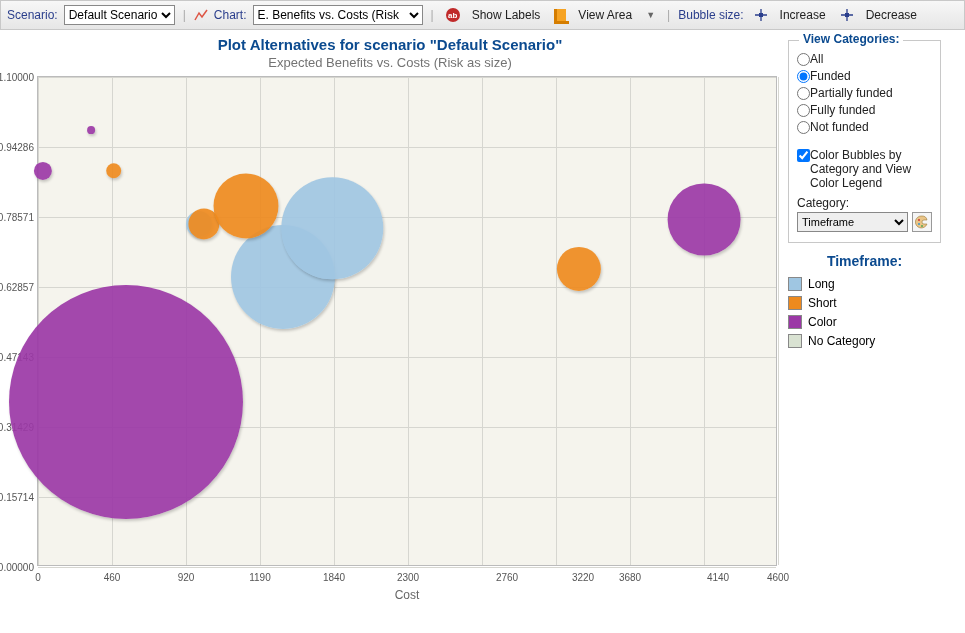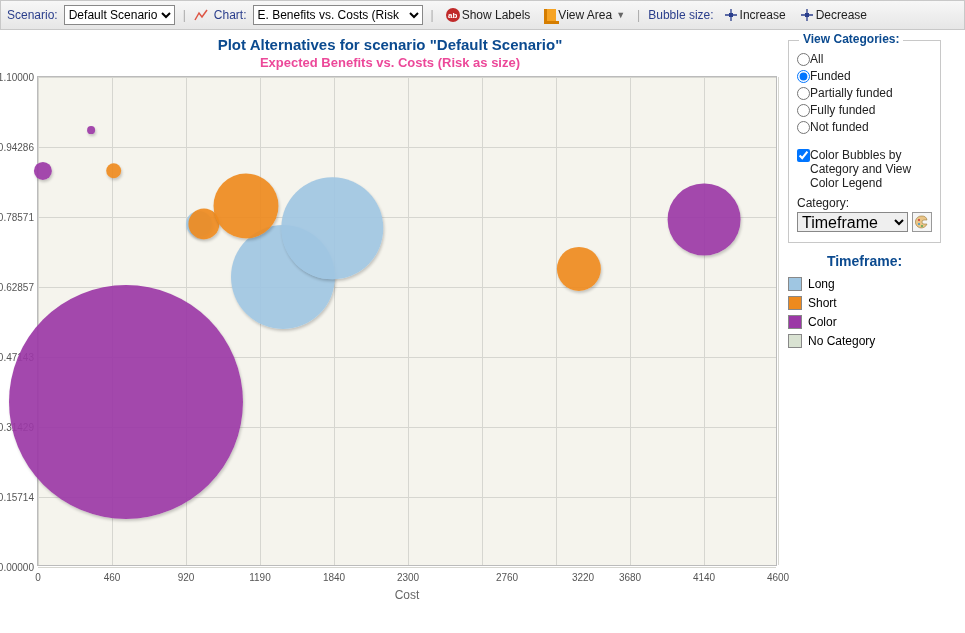--- a/index.html
+++ b/index.html
@@ -25,21 +25,21 @@
     .toolbar .sep { color: #aaa; padding: 0 2px; }
     .toolbar select {
       font-size: 12px;
       height: 20px;
       border: 1px solid #888;
       background: #fff;
     }
     .toolbar .btn {
       display: inline-flex;
       align-items: center;
-      gap: 2px;
+      gap: 12px;
       padding: 2px 4px;
       cursor: pointer;
       color: #222;
     }
     .icon-chart {
       width: 14px; height: 14px; display: inline-block;
     }
     .icon-redcircle {
       width: 14px; height: 14px; border-radius: 50%;
       background: #c02a2a; color: #fff; font-size: 8px;
@@ -63,21 +63,21 @@
     
     .main { display: flex; height: calc(100% - 30px); }
     .chart-region {
       flex: 1;
       display: flex;
       flex-direction: column;
       align-items: center;
       padding-top: 6px;
     }
     .chart-title { color: #0b4a8f; font-weight: bold; font-size: 15px; text-align: center; }
-    .chart-subtitle { color: #ec4899; font-weight: bold; font-size: 13px; text-align: center; margin-top: 2px; }
+    .chart-subtitle { color: #737373; font-weight: normal; font-size: 13px; text-align: center; margin-top: 2px; }
     .plot-wrap { position: relative; margin-top: 6px; }
     .plot-area {
       position: relative;
       width: 740px; height: 490px;
       background: #f5f4ed;
       border: 1px solid #bbb;
     }
     .gridline-h, .gridline-v { position: absolute; background: #d6d6d0; }
     .gridline-h { left:0; width:100%; height:1px; }
     .gridline-v { top:0; height:100%; width:1px; }
@@ -119,21 +119,21 @@
       background:#fff; padding:0 4px;
       color:#0b4a8f; font-weight:bold; font-size:12px;
     }
     .radio-row, .check-row {
       display:flex; align-items:flex-start; 
       font-size:12px; color:#222; margin:3px 0;
     }
     .radio-row input, .check-row input{ margin-top:1px; }
     .cat-label { font-size:12px; color:#222; margin-top:6px; }
     .cat-row { display:flex; align-items:center; gap:4px; margin-top:2px; }
-    .cat-row select { flex:1; height:20px; font-size:16px; border:1px solid #888; }
+    .cat-row select { flex:1; height:20px; font-size:11px; border:1px solid #888; }
     .palette-btn { width:20px; height:20px; border:1px solid #999; background:#f5f5f5;
       display:inline-flex; align-items:center; justify-content:center; cursor:pointer; }
     .legend-box .legend-heading {
       color:#0b4a8f; font-weight:bold; font-size:14px;
       text-align:center; margin:6px 0 8px 0;
     }
     .legend-item { display:flex; align-items:center; gap:6px; margin:5px 0; font-size:12px;}
     .swatch { width:14px; height:14px; border:1px solid #888; }
   </style>
 </head>
@@ -204,21 +204,21 @@
           <div class="tick-x" style="left: 296px;">1840</div>
           <div class="gridline-v" style="left: 370px;"></div>
           <div class="tick-x" style="left: 370px;">2300</div>
           <div class="gridline-v" style="left: 444px;"></div>
           <div class="tick-x" style="left: 469px;">2760</div>
           <div class="gridline-v" style="left: 518px;"></div>
           <div class="tick-x" style="left: 545px;">3220</div>
           <div class="gridline-v" style="left: 592px;"></div>
           <div class="tick-x" style="left: 592px;">3680</div>
           <div class="gridline-v" style="left: 666px;"></div>
-          <div class="tick-x" style="left: 666px;">4140</div>
+          <div class="tick-x" style="left: 680px;">4140</div>
           <div class="gridline-v" style="left: 740px;"></div>
           <div class="tick-x" style="left: 740px;">4600</div>
           <div class="gridline-h" style="top: 490px;"></div>
           <div class="tick-y" style="top: 490px;">0.00000</div>
           <div class="gridline-h" style="top: 420.001px;"></div>
           <div class="tick-y" style="top: 420.001px;">0.15714</div>
           <div class="gridline-h" style="top: 349.998px;"></div>
           <div class="tick-y" style="top: 349.998px;">0.31429</div>
           <div class="gridline-h" style="top: 279.999px;"></div>
           <div class="tick-y" style="top: 279.999px;">0.47143</div>

